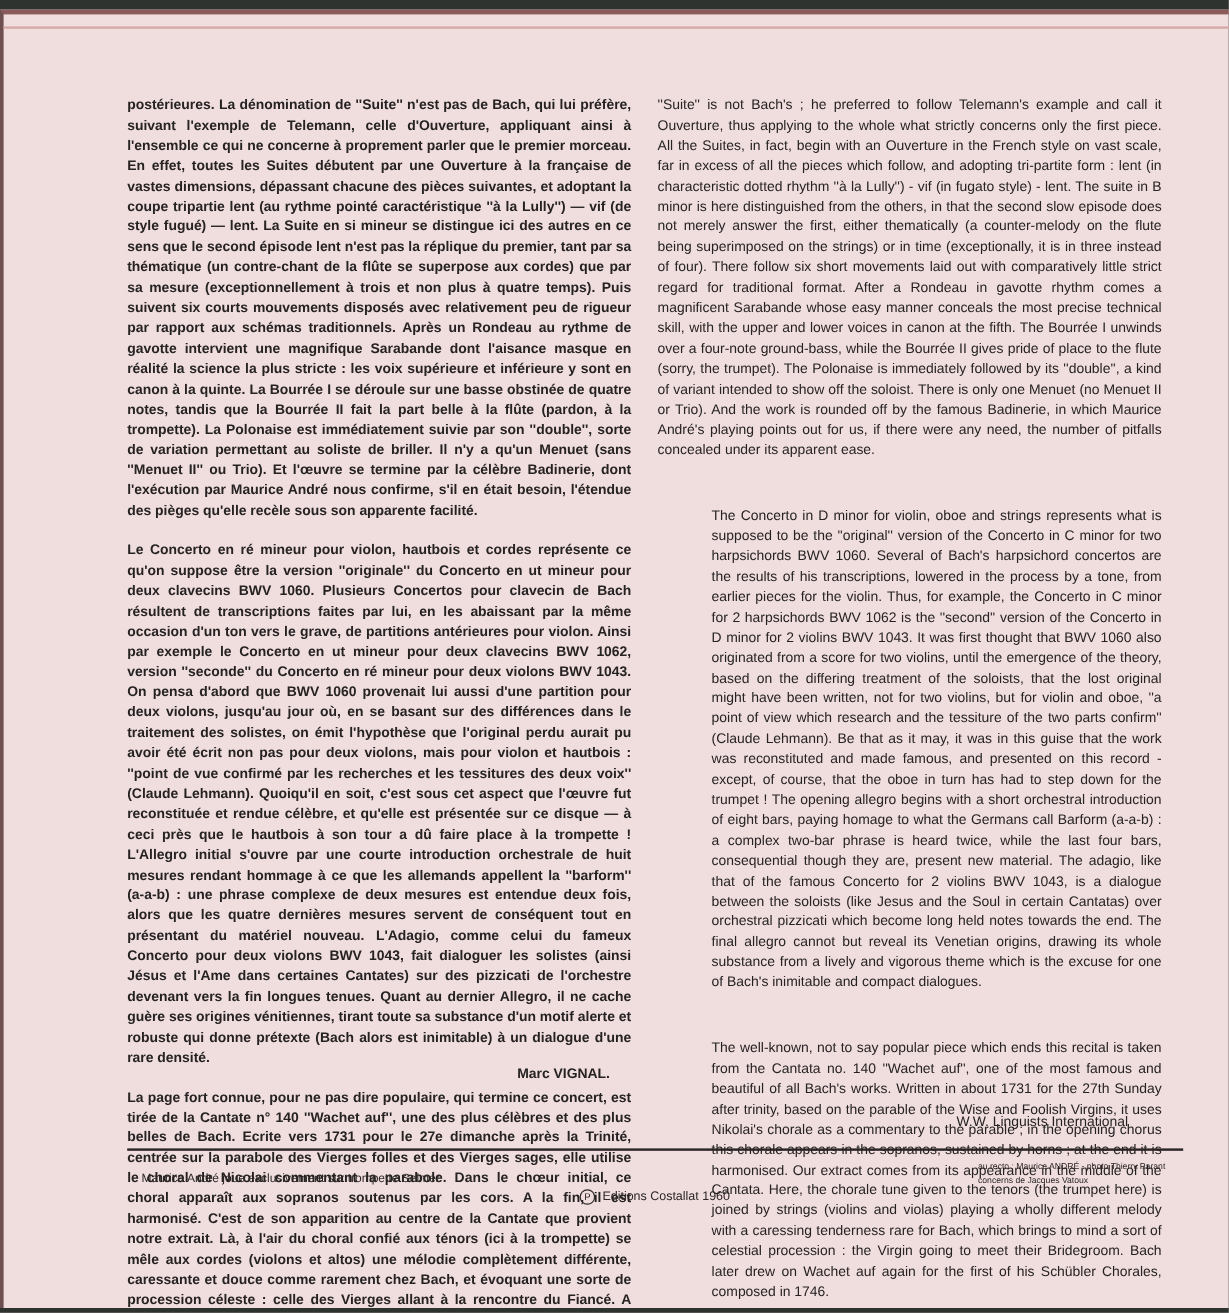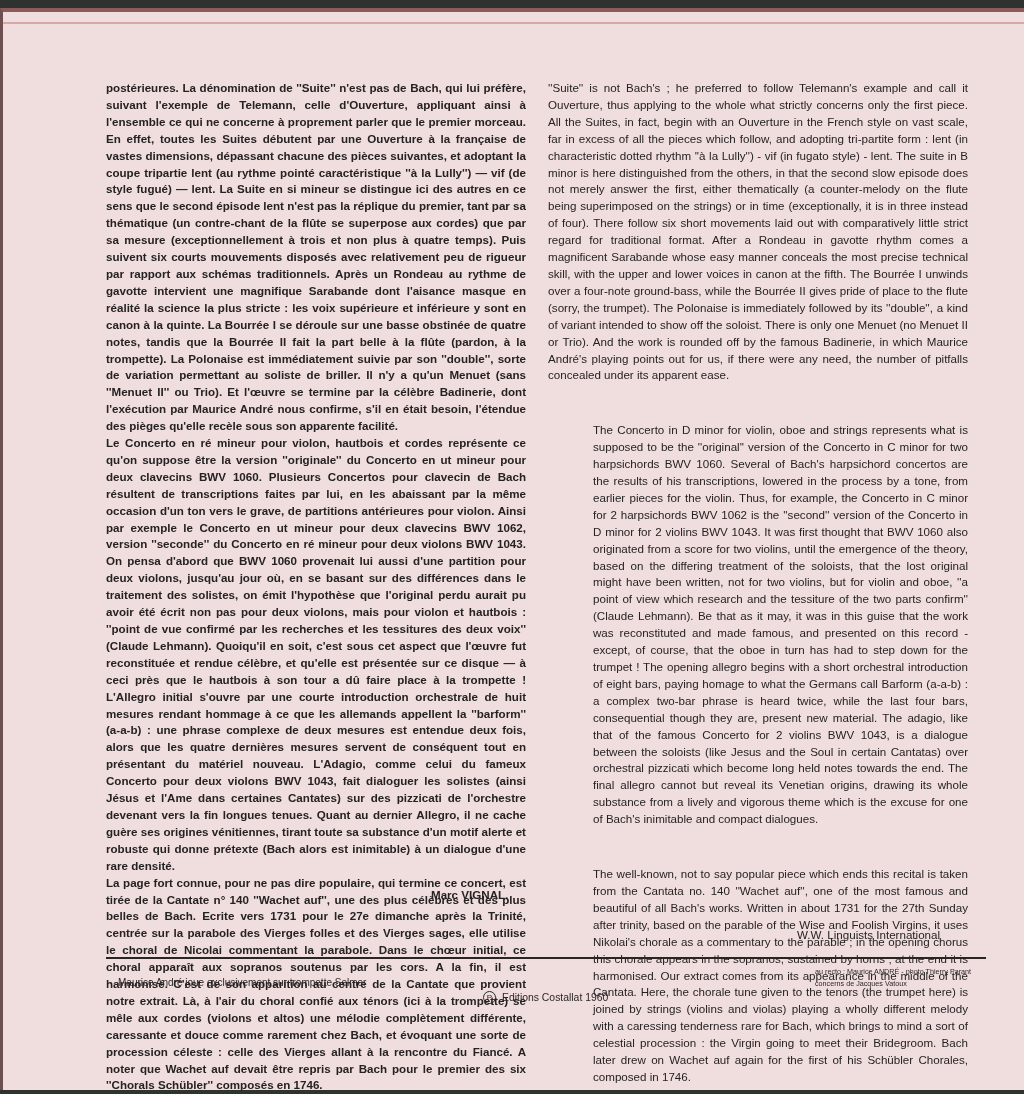--- a/index.html
+++ b/index.html
@@ -20,21 +20,21 @@
     position: absolute; left: 0; top: 10px; width: 1024px; height: 2px; background: #d6a9a8;
   }
   .col {
     position: absolute; top: 80px; width: 420px;
     font-size: 11.6px; line-height: 16.9px; color: #262222;
     text-align: justify;
   }
   .col-fr { left: 106px; font-weight: bold; }
   .col-en { left: 548px; }
   .col p { margin: 0; }
-  .col p + p { margin-top: 0; }
+  .col p + p { margin-top: 16px; }
   .col-en p.gap-lg { margin-top: 38px; margin-left: 45px; }
   .sig {
     position: absolute; font-size: 11.6px; color: #262222;
   }
   .sig-fr { left: 431px; top: 888px; font-weight: bold; }
   .sig-en { left: 797px; top: 928px; }
   .rule {
     position: absolute; left: 106px; top: 957px; width: 880px; height: 2px; background: #2a2424;
   }
   .foot { position: absolute; color: #2c2626; }

